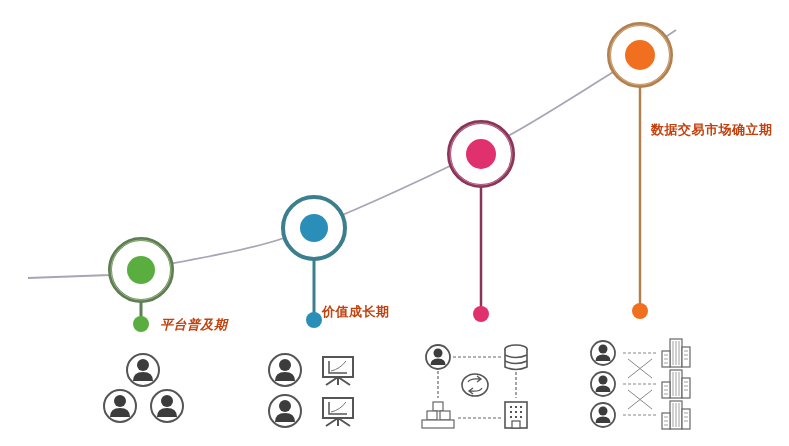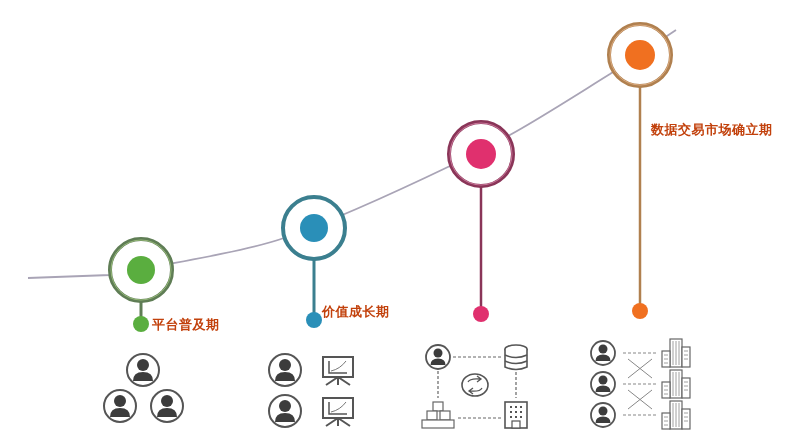--- a/index.html
+++ b/index.html
@@ -121,16 +121,16 @@
       <use href="#person-sm" x="603" y="384"></use>
       <use href="#person-sm" x="603" y="415"></use>
       <use href="#building" x="676" y="353"></use>
       <use href="#building" x="676" y="384"></use>
       <use href="#building" x="676" y="415"></use>
       <path d="M 623 353 L 658 353 M 623 384 L 658 384 M 623 415 L 658 415" stroke="#888" stroke-width="1.2" stroke-dasharray="3,2"></path>
       <path d="M 628 359 L 652 378 M 652 359 L 628 378 M 628 390 L 652 409 M 652 390 L 628 409" stroke="#888" stroke-width="1"></path>
     </g>
   </svg>
 
-  <div class="label" style="left:152px; top:316px;">平台普及期</div>
+  <div class="label" style="left:160px; top:316px;font-style:italic;">平台普及期</div>
   <div class="label" style="left:322px; top:284px;margin-top:19px;">价值成长期</div>
   <div class="label" style="left:651px; top:121px;">数据交易市场确立期</div>
 </div>
 
 </body></html>

